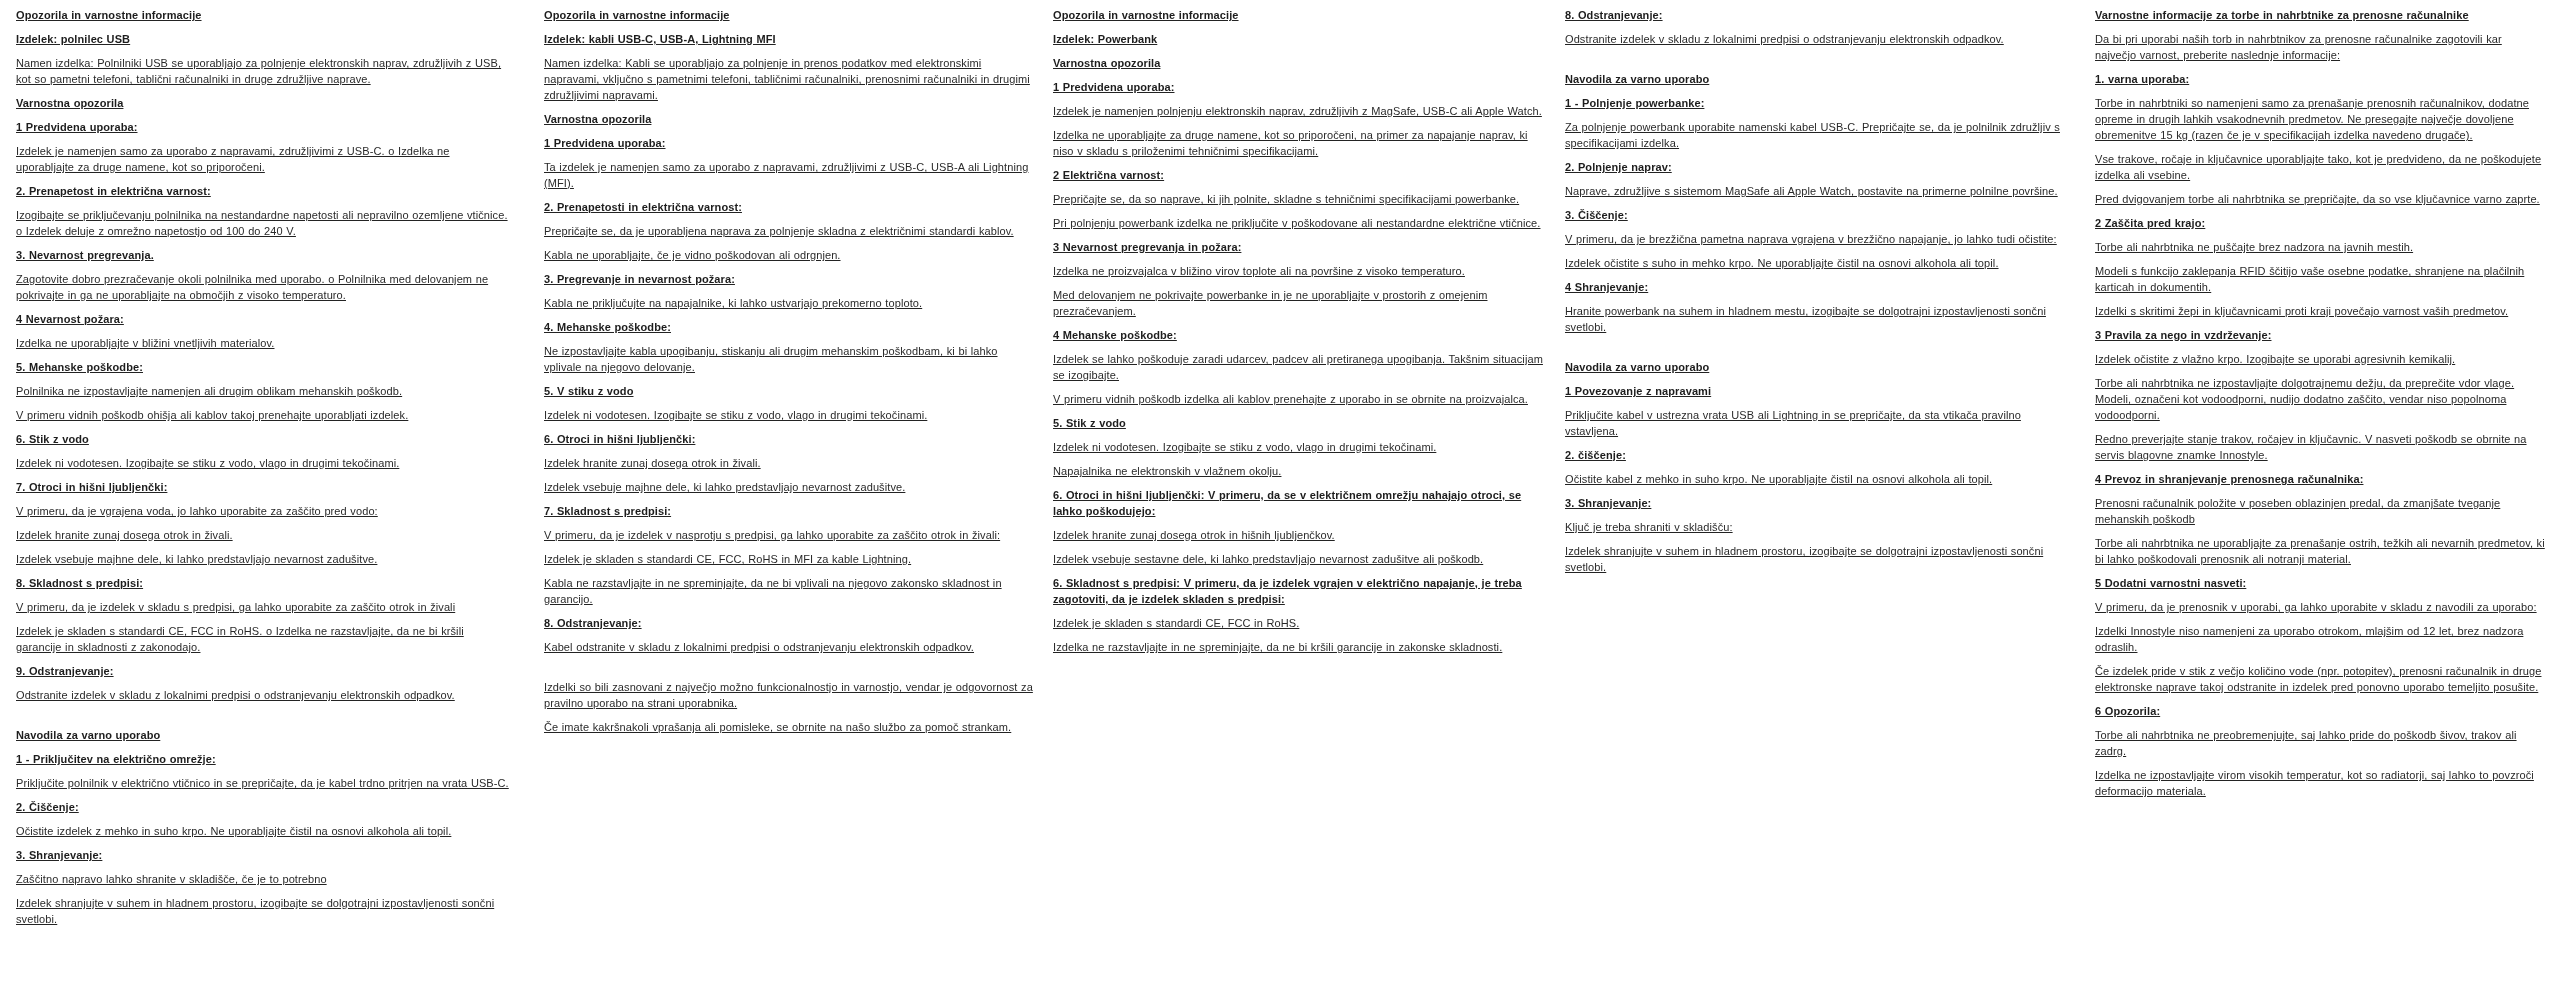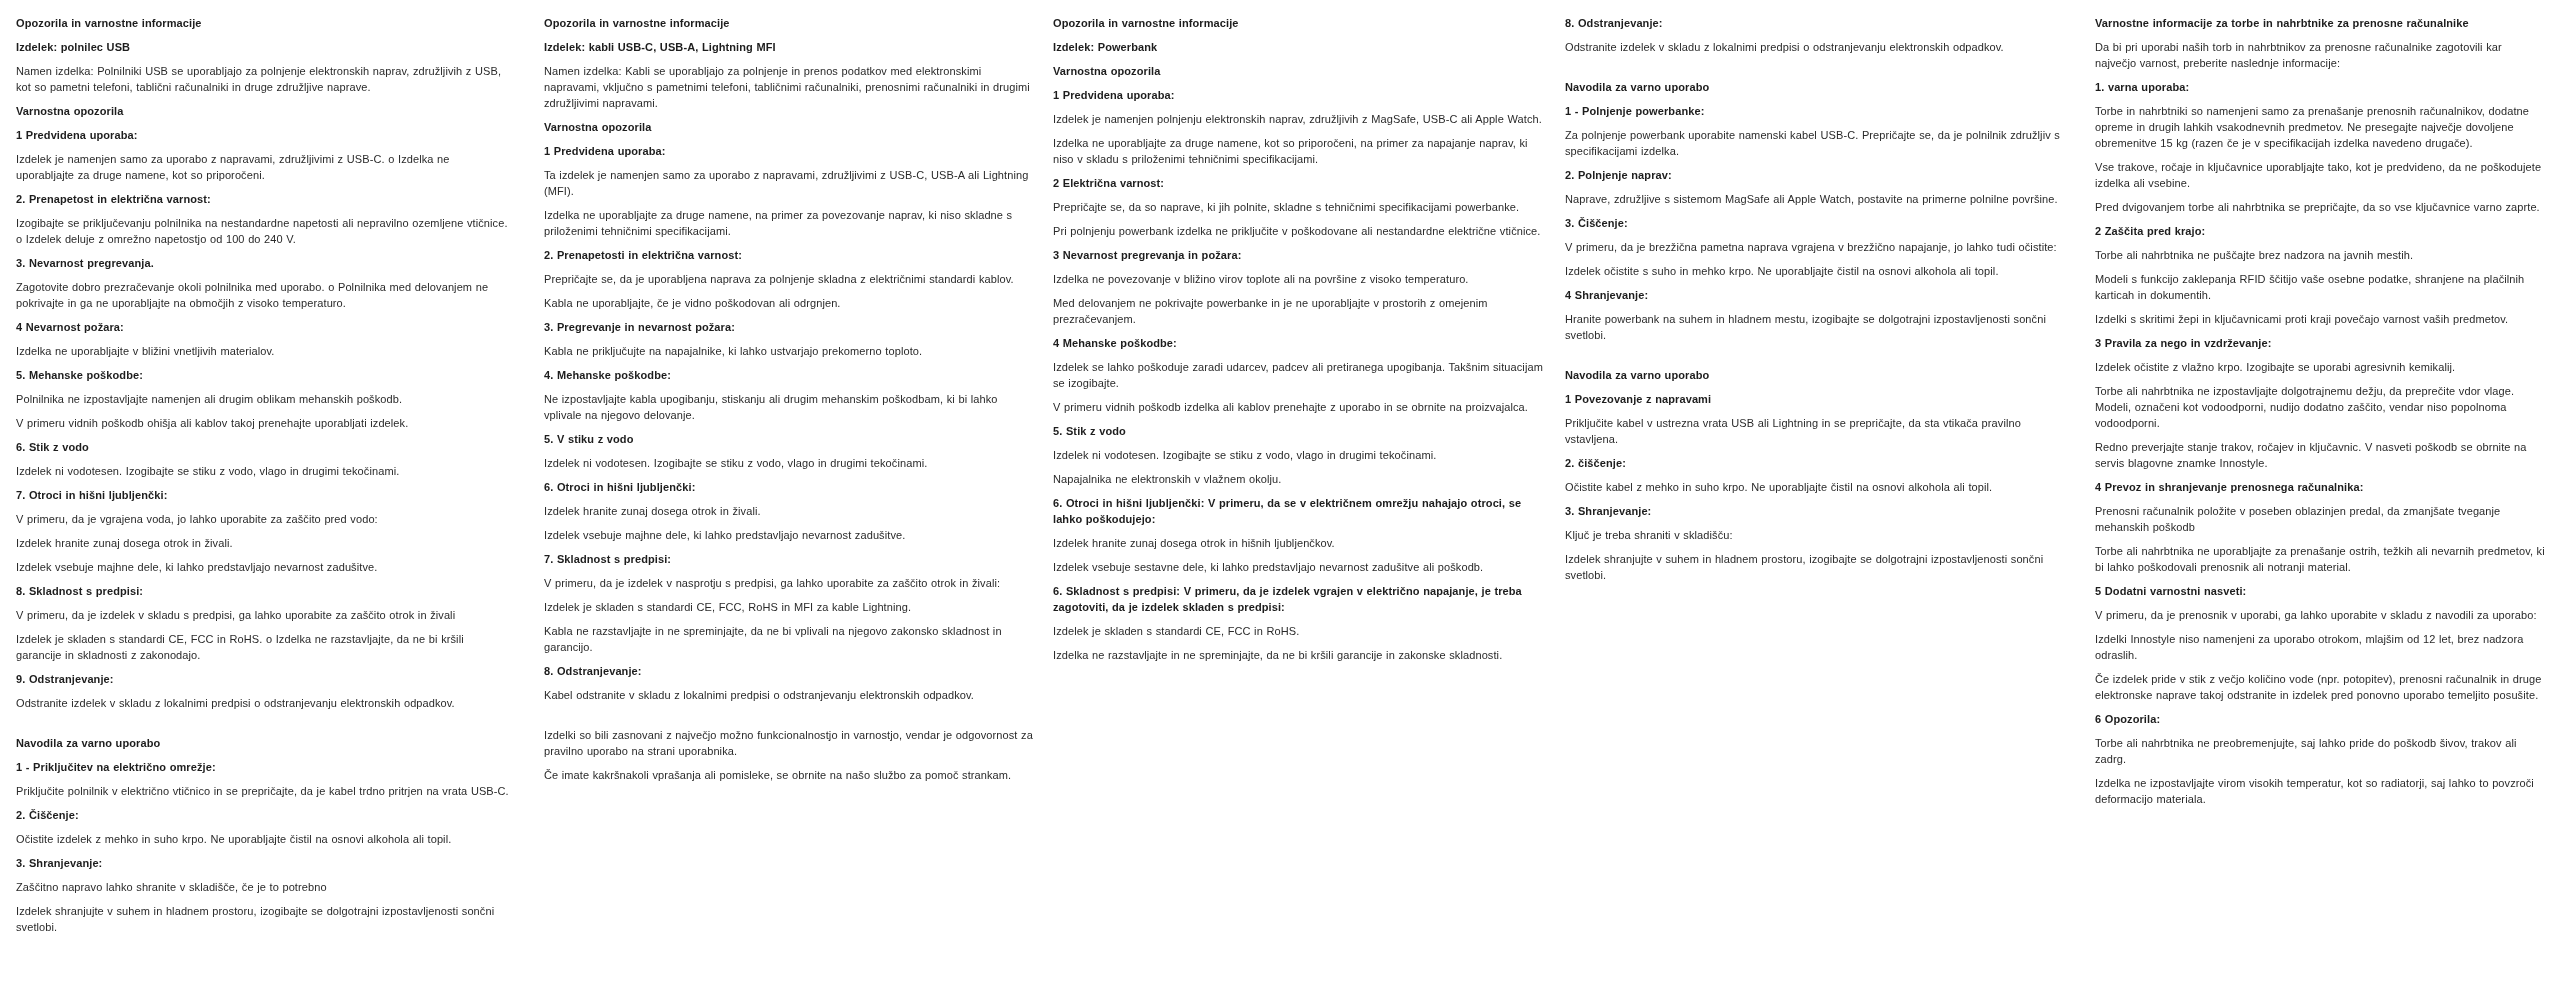--- a/index.html
+++ b/index.html
@@ -5,21 +5,21 @@
   html,body{margin:0;padding:0;background:#ffffff;}
   .page{
     position:relative;
     width:2576px;
     height:1006px;
     background:#ffffff;
     font-family:"Liberation Sans", sans-serif;
     color:#232323;
     overflow:hidden;
   }
-  .col{position:absolute;top:15px;}
+  .col{position:absolute;top:7px;text-decoration:underline;}
   .col-0{left:16px;width:493px;}
   .col-1{left:544px;width:493px;}
   .col-2{left:1053px;width:496px;}
   .col-3{left:1565px;width:496px;}
   .col-4{left:2095px;width:451px;}
   .blk{
     font-size:11px;
     line-height:16px;
     margin:0 0 8px 0;
     letter-spacing:0.1px;
@@ -70,21 +70,20 @@
       <div class="blk p">Zaščitno napravo lahko shranite v skladišče, če je to potrebno</div>
       <div class="blk p">Izdelek shranjujte v suhem in hladnem prostoru, izogibajte se dolgotrajni izpostavljenosti sončni svetlobi.</div>
     </div>
   <div class="col col-1">
       <div class="blk h">Opozorila in varnostne informacije</div>
       <div class="blk h">Izdelek: kabli USB-C, USB-A, Lightning MFI</div>
       <div class="blk p">Namen izdelka: Kabli se uporabljajo za polnjenje in prenos podatkov med elektronskimi napravami, vključno s pametnimi telefoni, tabličnimi računalniki, prenosnimi računalniki in drugimi združljivimi napravami.</div>
       <div class="blk h">Varnostna opozorila</div>
       <div class="blk h">1 Predvidena uporaba:</div>
       <div class="blk p">Ta izdelek je namenjen samo za uporabo z napravami, združljivimi z USB-C, USB-A ali Lightning (MFI).</div>
-      <div class="blk p">Izdelka ne uporabljajte za druge namene, na primer za povezovanje naprav, ki niso skladne s priloženimi tehničnimi specifikacijami.</div>
       <div class="blk h">2. Prenapetosti in električna varnost:</div>
       <div class="blk p">Prepričajte se, da je uporabljena naprava za polnjenje skladna z električnimi standardi kablov.</div>
       <div class="blk p">Kabla ne uporabljajte, če je vidno poškodovan ali odrgnjen.</div>
       <div class="blk h">3. Pregrevanje in nevarnost požara:</div>
       <div class="blk p">Kabla ne priključujte na napajalnike, ki lahko ustvarjajo prekomerno toploto.</div>
       <div class="blk h">4. Mehanske poškodbe:</div>
       <div class="blk p">Ne izpostavljajte kabla upogibanju, stiskanju ali drugim mehanskim poškodbam, ki bi lahko vplivale na njegovo delovanje.</div>
       <div class="blk h">5. V stiku z vodo</div>
       <div class="blk p">Izdelek ni vodotesen. Izogibajte se stiku z vodo, vlago in drugimi tekočinami.</div>
       <div class="blk h">6. Otroci in hišni ljubljenčki:</div>
@@ -104,21 +103,21 @@
       <div class="blk h">Opozorila in varnostne informacije</div>
       <div class="blk h">Izdelek: Powerbank</div>
       <div class="blk h">Varnostna opozorila</div>
       <div class="blk h">1 Predvidena uporaba:</div>
       <div class="blk p">Izdelek je namenjen polnjenju elektronskih naprav, združljivih z MagSafe, USB-C ali Apple Watch.</div>
       <div class="blk p">Izdelka ne uporabljajte za druge namene, kot so priporočeni, na primer za napajanje naprav, ki niso v skladu s priloženimi tehničnimi specifikacijami.</div>
       <div class="blk h">2 Električna varnost:</div>
       <div class="blk p">Prepričajte se, da so naprave, ki jih polnite, skladne s tehničnimi specifikacijami powerbanke.</div>
       <div class="blk p">Pri polnjenju powerbank izdelka ne priključite v poškodovane ali nestandardne električne vtičnice.</div>
       <div class="blk h">3 Nevarnost pregrevanja in požara:</div>
-      <div class="blk p">Izdelka ne povezovanje v bližino virov toplote ali na površine z visoko temperaturo.</div>
+      <div class="blk p">Izdelka ne proizvajalca v bližino virov toplote ali na površine z visoko temperaturo.</div>
       <div class="blk p">Med delovanjem ne pokrivajte powerbanke in je ne uporabljajte v prostorih z omejenim prezračevanjem.</div>
       <div class="blk h">4 Mehanske poškodbe:</div>
       <div class="blk p">Izdelek se lahko poškoduje zaradi udarcev, padcev ali pretiranega upogibanja. Takšnim situacijam se izogibajte.</div>
       <div class="blk p">V primeru vidnih poškodb izdelka ali kablov prenehajte z uporabo in se obrnite na proizvajalca.</div>
       <div class="blk h">5. Stik z vodo</div>
       <div class="blk p">Izdelek ni vodotesen. Izogibajte se stiku z vodo, vlago in drugimi tekočinami.</div>
       <div class="blk p">Napajalnika ne elektronskih v vlažnem okolju.</div>
       <div class="blk h">6. Otroci in hišni ljubljenčki: V primeru, da se v električnem omrežju nahajajo otroci, se lahko poškodujejo:</div>
       <div class="blk p">Izdelek hranite zunaj dosega otrok in hišnih ljubljenčkov.</div>
       <div class="blk p">Izdelek vsebuje sestavne dele, ki lahko predstavljajo nevarnost zadušitve ali poškodb.</div>

